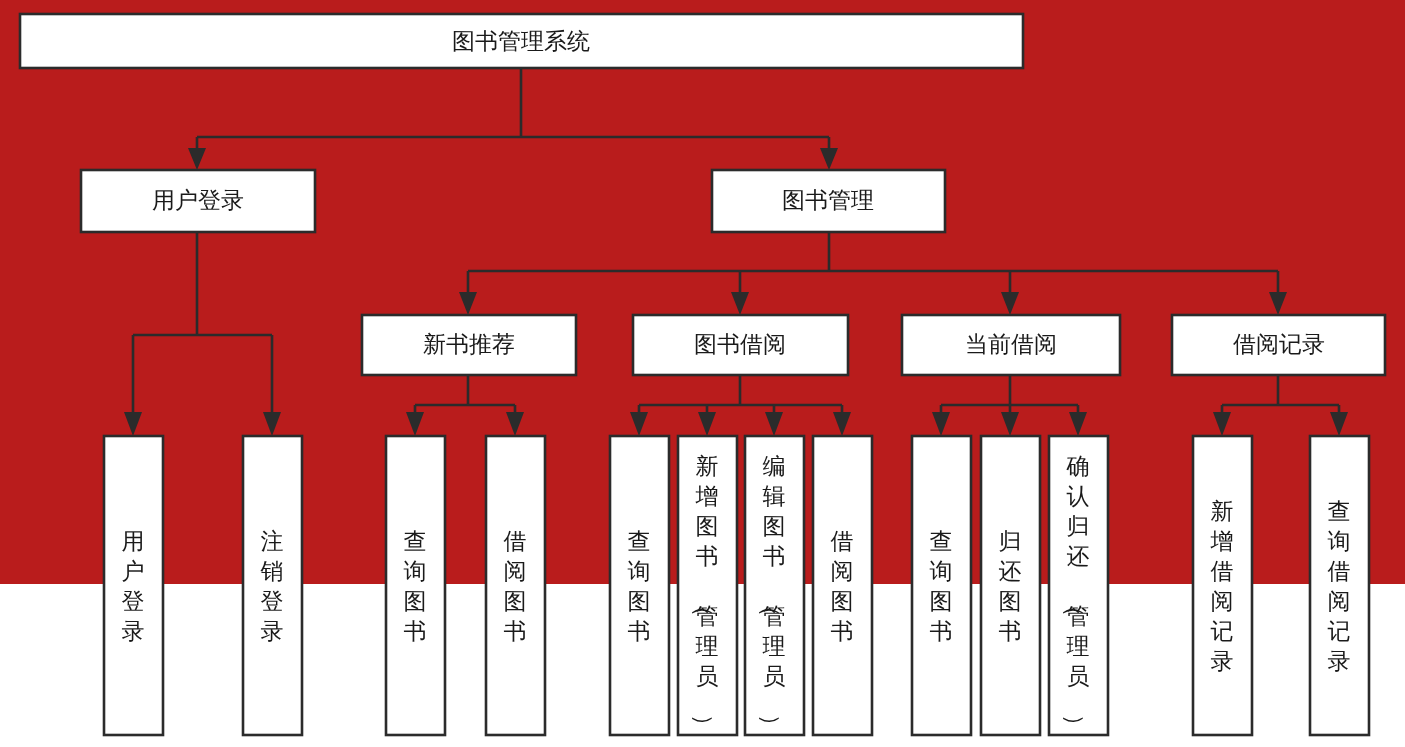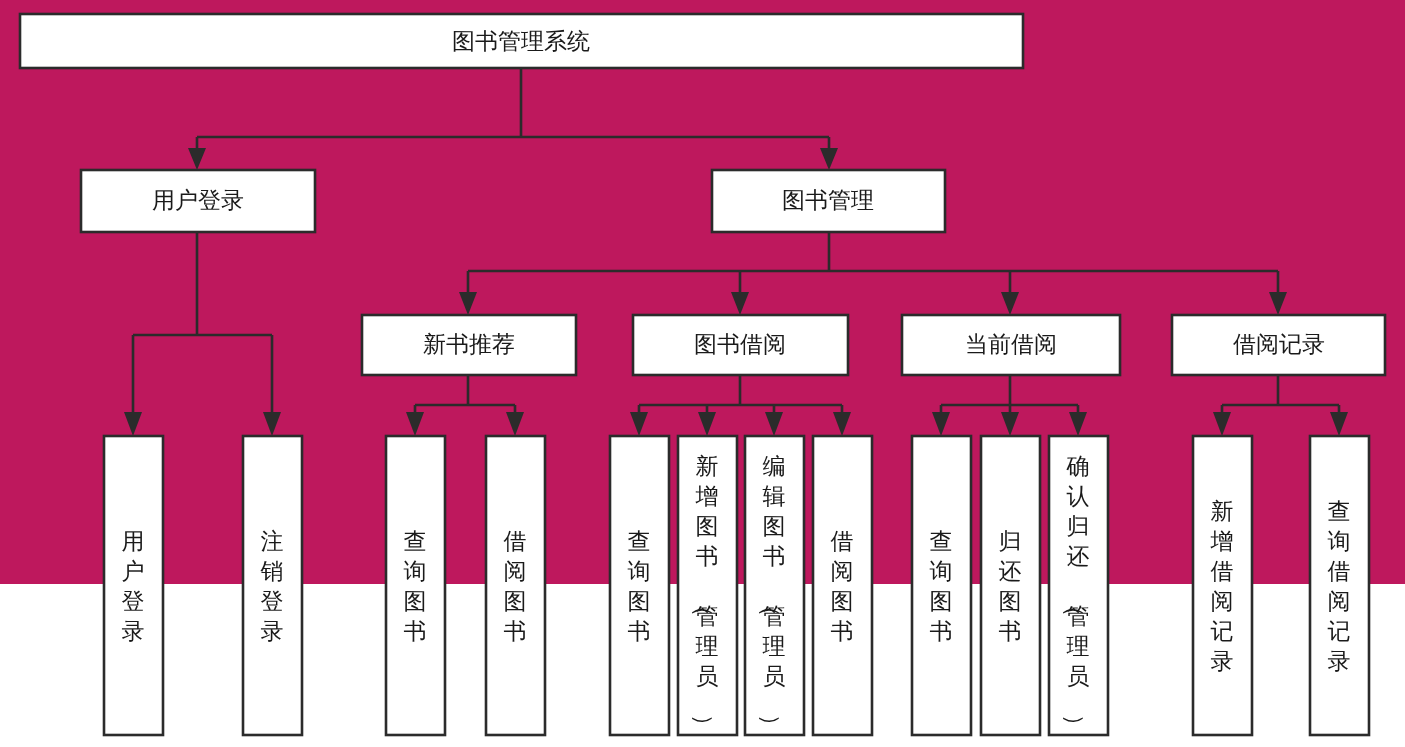--- a/index.html
+++ b/index.html
@@ -10,21 +10,21 @@
   body {
     width: 1405px;
     height: 747px;
     font-family: "Liberation Sans", "DejaVu Sans", sans-serif;
     overflow: hidden;
   }
   #diagram-root {
     position: relative;
     width: 1405px;
     height: 584px;
-    background: #be185d;
+    background: #b91c1c;
   }
   svg.diagram-canvas {
     position: absolute;
     left: 0;
     top: 0;
     width: 1405px;
     height: 747px;
   }
   .node-box {
     fill: #ffffff;

